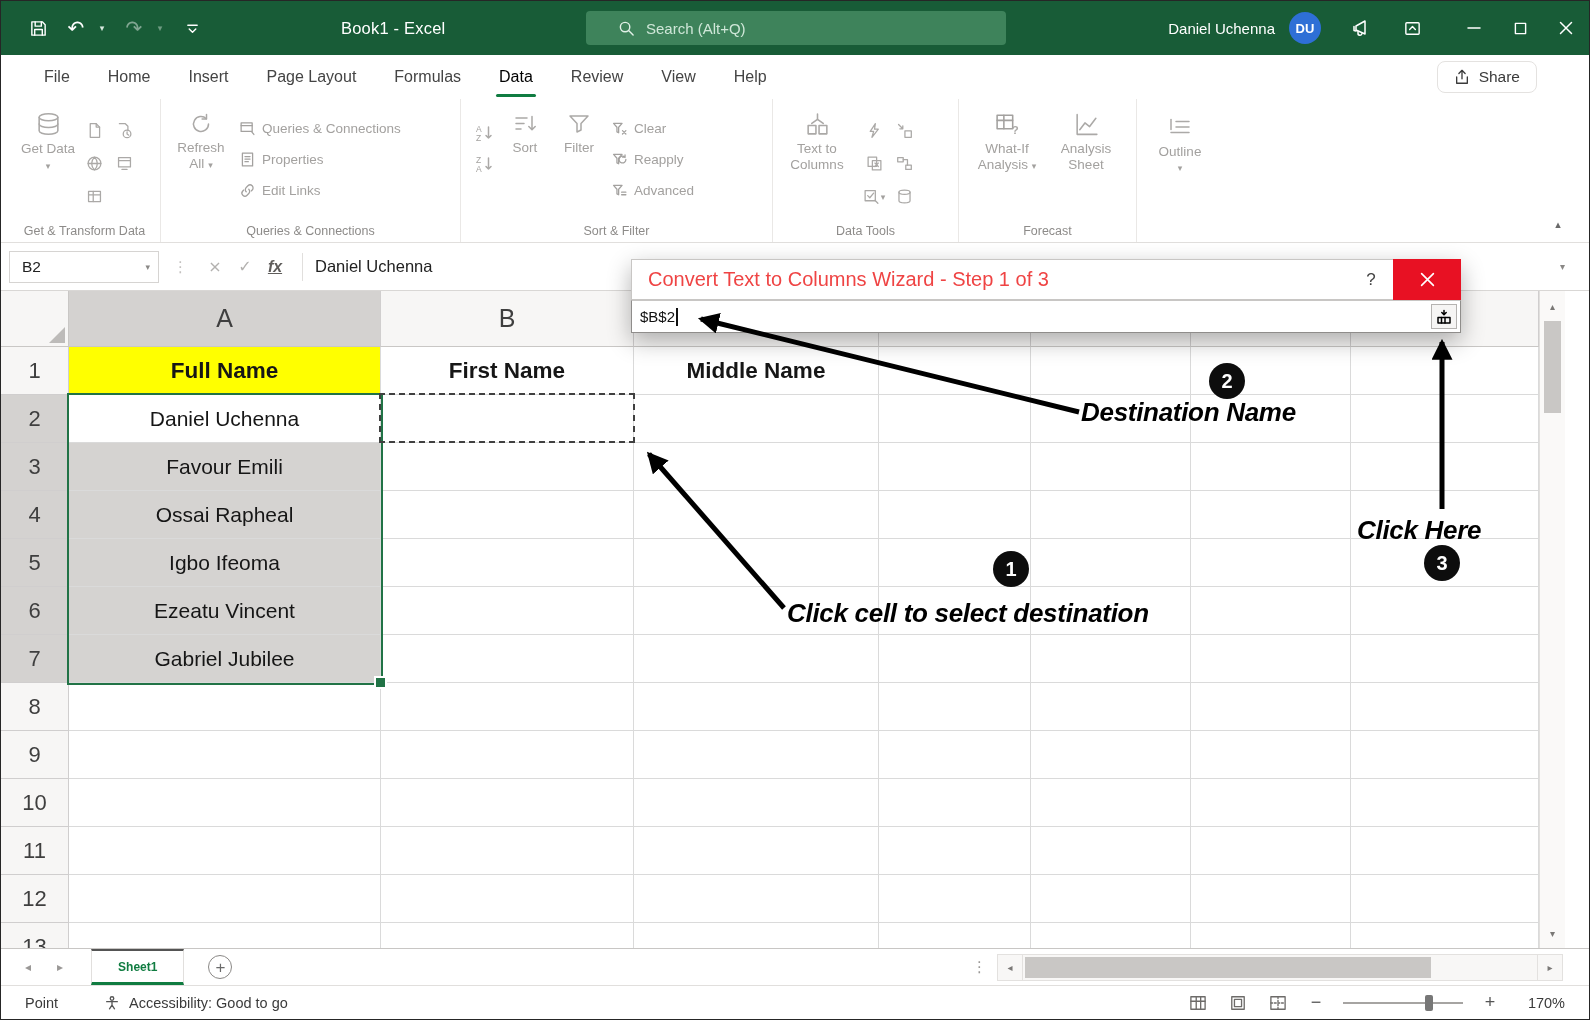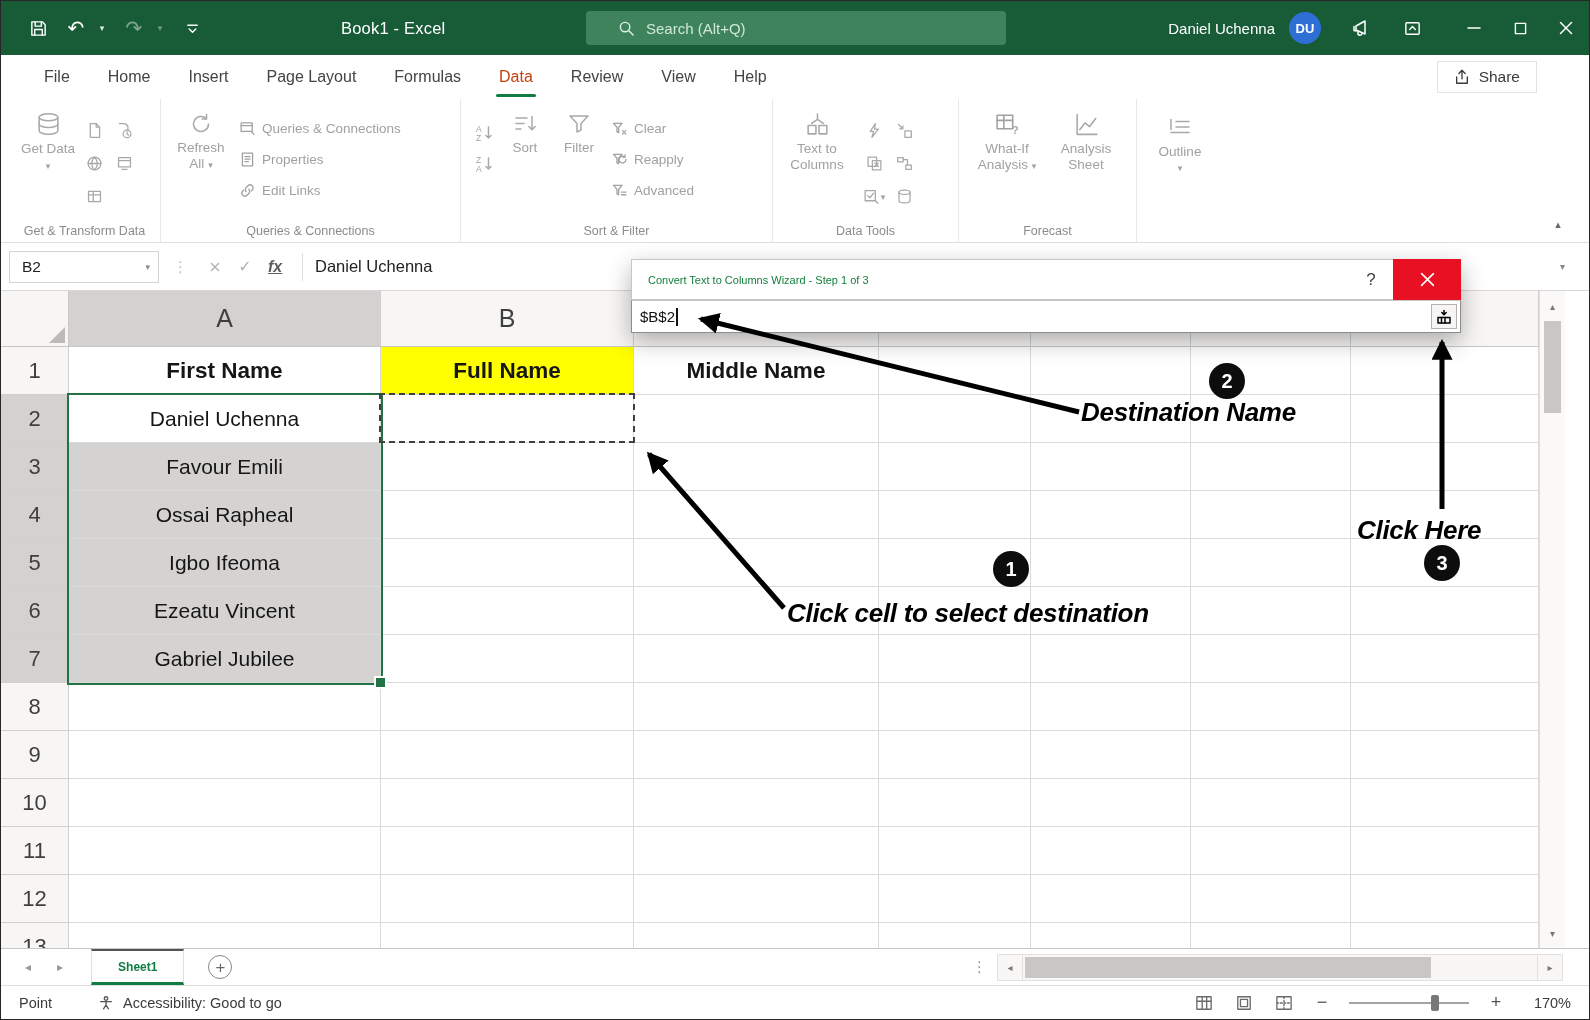--- a/index.html
+++ b/index.html
@@ -25,23 +25,23 @@
   .tb-search span.ph { margin-left:26px; color:#CFE7D8; font-size:15px; }
   .tb-right { margin-left:auto; display:flex; align-items:center; height:100%; }
   .tb-user { color:#fff; font-size:15px; margin-right:14px; }
   .avatar { width:32px; height:32px; border-radius:50%; background:#2E6FD6; color:#fff; font-size:13px; font-weight:bold; display:flex; align-items:center; justify-content:center; margin-right:22px; }
   .winctl { width:46px; height:54px; display:flex; align-items:center; justify-content:center; color:#fff; background:transparent; border:none; }
 
   
   .menubar { height:44px; background:#fff; display:flex; align-items:center; padding-left:24px; flex:none; }
   .mtabs { display:flex; align-items:center; height:100%; }
   .mtab { position:relative; padding:0 19px; height:100%; display:flex; align-items:center; font-size:16px; color:#444; cursor:default; }
-  .mtab.active { color:#c2410c;text-align:right; }
+  .mtab.active { color:#000000;text-align:right; }
   .mtab.active::after { content:""; position:absolute; left:16px; right:16px; bottom:2px; height:3px; background:#107C41; border-radius:2px; }
-  .share-btn { margin-left:auto; margin-right:52px; display:flex; align-items:center; gap:9px; border:1px solid #E4E2E0; border-radius:0; padding:6px 16px; color:#3b3b3b; font-size:15.5px; background:#fff; }
+  .share-btn { margin-left:auto; margin-right:52px; display:flex; align-items:center; gap:9px; border:1px solid #E4E2E0; border-radius:8px; padding:6px 16px; color:#3b3b3b; font-size:15.5px; background:#fff; }
 
   
   .ribbon { position:relative; height:144px; background:#fff; border-bottom:1px solid #E1DFDD; display:flex; align-items:stretch; padding-left:8px; flex:none; color:#A3A19F; }
   .rgroup { position:relative; border-right:1px solid #EAE8E6; padding:8px 6px 24px 8px; display:flex; align-items:flex-start; }
   .rgroup-label { position:absolute; bottom:4px; left:0; right:0; text-align:center; font-size:12.5px; color:#8d8b89; white-space:nowrap; }
   .rbig { width:68px; display:flex; flex-direction:column; align-items:center; text-align:center; gap:3px; font-size:13.5px; line-height:1.15; color:#A3A19F; padding-top:4px; background:none; border:none; }
   .rbig .ric { color:#ABA9A7; }
   .rsmall { display:flex; align-items:center; gap:6px; height:31px; font-size:13.5px; color:#A3A19F; background:none; border:none; white-space:nowrap; }
   .chv { font-size:9px; color:#A3A19F; }
   .i { fill:none; stroke:currentColor; stroke-width:1.5; stroke-linecap:round; stroke-linejoin:round; }
@@ -76,21 +76,21 @@
   .range-sel::after { content:""; position:absolute; right:-6px; bottom:-6px; width:9px; height:9px; background:#217346; border:2px solid #fff; }
   .dest-dash { position:absolute; left:378px; top:102px; width:256px; height:50px; border:2px dashed #404040; pointer-events:none; }
   .vscroll { position:absolute; left:1538px; top:0; width:26px; height:100%; background:#FAF9F8; border-left:1px solid #E1DFDD; }
   .vs-arrow { position:absolute; left:0; width:100%; height:26px; display:flex; align-items:center; justify-content:center; color:#7a7876; font-size:10px; background:#FAF9F8; border:none; }
   .vs-up { top:2px; } .vs-down { bottom:2px; }
   .vs-thumb { position:absolute; left:4px; right:4px; top:30px; height:92px; background:#C9C7C5; }
 
   
   .wizard { position:absolute; left:630px; top:258px; width:830px; z-index:40; box-shadow:0 8px 22px rgba(0,0,0,.30); }
   .wiz-title { height:41px; background:#fff; border:1px solid #C8C6C4; display:flex; align-items:center; }
-  .wiz-title-text { padding-left:16px; font-size:11px; color:#15803d; flex:1; }
+  .wiz-title-text { padding-left:16px; font-size:20px; color:#ef4444; flex:1; }
   .wiz-help { width:44px; text-align:center; color:#444; font-size:17px; background:none; border:none; }
   .wiz-close { width:68px; height:41px; margin:-1px -1px -1px 0; background:#E81123; border:none; display:flex; align-items:center; justify-content:center; color:#fff; }
   .wiz-input { height:33px; background:#fff; border:1px solid #8f8d8b; border-top:1px solid #C8C6C4; display:flex; align-items:center; padding-left:8px; font-size:15px; color:#111; }
   .caret { display:inline-block; width:1.5px; height:18px; background:#111; margin-left:1px; }
   .ref-collapse { margin-left:auto; margin-right:3px; width:26px; height:25px; border:1px solid #B5B3B1; background:#F6F5F4; display:flex; align-items:center; justify-content:center; }
 
   
   .anno-svg { position:absolute; left:0; top:0; z-index:60; pointer-events:none; }
   .badge { position:absolute; width:36px; height:36px; border-radius:50%; background:#0d0d0d; color:#fff; font-weight:bold; font-size:20px; display:flex; align-items:center; justify-content:center; z-index:61; }
   .anno-text { position:absolute; font-weight:bold; font-size:26px; color:#000; z-index:61; letter-spacing:-0.3px; white-space:nowrap;font-style:italic; }
@@ -101,21 +101,21 @@
   .tab-nav button { background:none; border:none; color:#9a9896; font-size:12px; }
   .sheet-tab { margin-left:28px; padding:0 26px; display:flex; align-items:center; color:#107C41; font-weight:bold; font-size:12px; border-bottom:3px solid #107C41; border-left:1px solid #E1DFDD; border-right:1px solid #E1DFDD; background:none; }
   .add-sheet { width:24px; height:24px; border-radius:50%; border:1.5px solid #8a8886; color:#6a6a6a; align-self:center; margin-left:24px; display:flex; align-items:center; justify-content:center; font-size:17px; line-height:1; background:none; }
   .tabs-splitter { margin-left:auto; align-self:center; color:#9a9896; font-size:15px; margin-right:10px; }
   .hscroll { display:flex; align-items:center; width:566px; margin-right:26px; align-self:center; height:27px; }
   .hs-arrow { width:26px; height:27px; display:flex; align-items:center; justify-content:center; color:#7a7876; font-size:10px; background:#F8F7F6; border:1px solid #E3E1DF; }
   .hs-track { flex:1; height:27px; background:#F8F7F6; border:1px solid #E3E1DF; border-left:none; border-right:none; position:relative; }
   .hs-thumb { position:absolute; left:2px; top:2px; bottom:2px; width:79%; background:#C9C7C5; }
 
   
-  .statusbar { flex:1; border-top:1px solid #E1DFDD; background:#fff; display:flex; align-items:center; font-size:14.5px; color:#3b3b3b; padding:0 18px; }
+  .statusbar { flex:1; border-top:1px solid #E1DFDD; background:#fff; display:flex; align-items:center; font-size:14.5px; color:#3b3b3b; padding:0 24px; }
   .sb-access { margin-left:46px; display:flex; align-items:center; gap:9px; color:#3b3b3b; }
   .sb-right { margin-left:auto; display:flex; align-items:center; gap:18px; }
   .sb-view { width:22px; height:20px; display:flex; align-items:center; justify-content:center; color:#6d6b69; background:none; border:none; }
   .zoom-sign { color:#555; font-size:18px; background:none; border:none; width:18px; }
   .zoom-slider { position:relative; width:120px; height:16px; }
   .zoom-track { position:absolute; left:0; right:0; top:7px; height:2px; background:#A6A4A2; }
   .zoom-thumb { position:absolute; left:68%; top:0; width:8px; height:16px; background:#777; border-radius:2px; }
   .zoom-label { width:48px; text-align:right; }
 </style>
 </head>
@@ -461,22 +461,22 @@
     <div class="sheet-grid" style="grid-template-columns: 68px 312px 253px 245px 152px 160px 160px 188px;">
         <div class="corner"></div>
         <div class="ch sel">A</div>
         <div class="ch">B</div>
         <div class="ch">C</div>
         <div class="ch">D</div>
         <div class="ch">E</div>
         <div class="ch">F</div>
         <div class="ch">G</div>
         <div class="rh">1</div>
+        <div class="cell bold" style="background: rgb(255, 255, 0);">Full Name</div>
         <div class="cell bold">First Name</div>
-        <div class="cell bold" style="background: rgb(255, 255, 0);">Full Name</div>
         <div class="cell bold">Middle Name</div>
         <div class="cell"></div>
         <div class="cell"></div>
         <div class="cell"></div>
         <div class="cell"></div>
         <div class="rh sel">2</div>
         <div class="cell">Daniel Uchenna</div>
         <div class="cell"></div>
         <div class="cell"></div>
         <div class="cell"></div>

